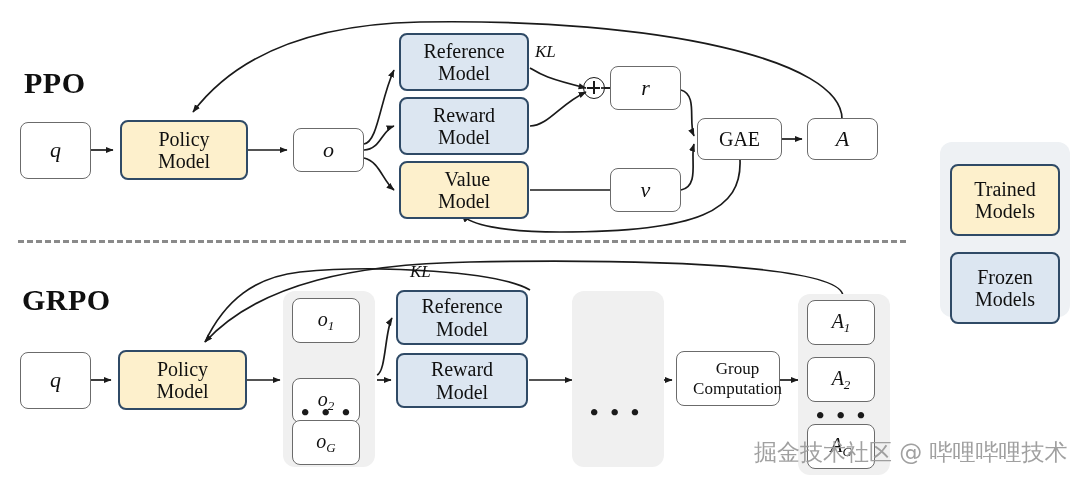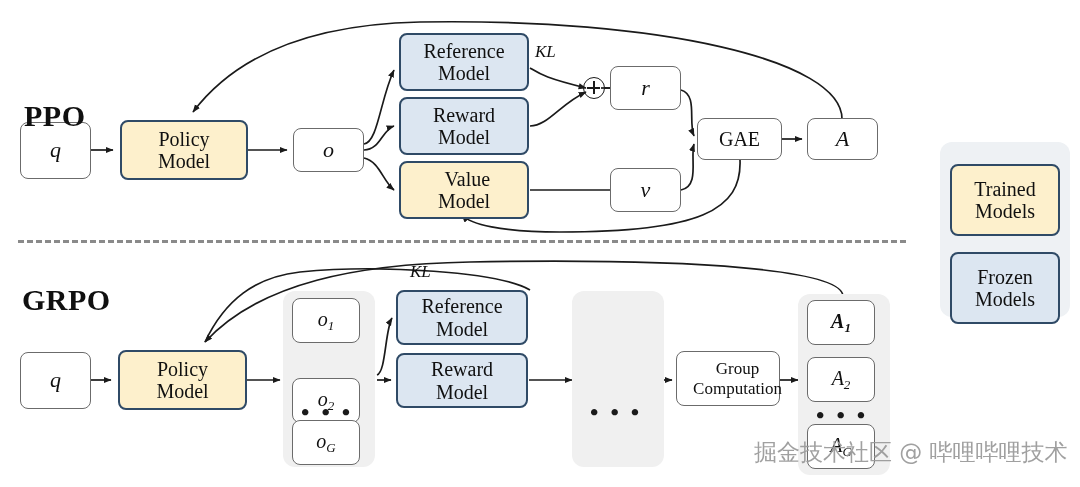--- a/index.html
+++ b/index.html
@@ -101,21 +101,21 @@
       <path d="M663,380 L672,380" marker-end="url(#ah)"></path>
 
       <path d="M780,380 L798,380" marker-end="url(#ah)"></path>
 
       <path d="M843,297 C845,270 700,258 470,262 C360,264 260,282 205,342" marker-end="url(#ah)"></path>
 
       <path d="M530,290 C500,272 380,264 300,272 C255,277 225,300 205,342"></path>
     </g>
   </svg>
 
-  <div class="sec-title" style="left:24px;top:66px;margin-top:33px;">PPO</div>
+  <div class="sec-title" style="left:24px;top:66px;">PPO</div>
 
   <div class="node plain" style="left:20px;top:122px;width:71px;height:57px;">
     <span class="mathit">q</span>
   </div>
 
   <div class="node trained" style="left:120px;top:120px;width:128px;height:60px;">
     <span class="upr">
       <span>Policy</span><br>
       <span>Model</span>
     </span>
@@ -213,21 +213,21 @@
   <div class="dots" style="left:590px;top:400px;">• • •</div>
 
   <div class="node plain" style="left:676px;top:351px;width:104px;height:55px;font-size:17px;">
     <span class="upr" style="font-size:17px;margin-left:19px;">
       <span>Group</span><br>
       <span>Computation</span>
     </span>
   </div>
 
   <div class="group-wrap" style="left:798px;top:294px;width:92px;height:181px;"></div>
-  <div class="node plain" style="left:807px;top:300px;width:68px;height:45px;font-weight:bold;">
+  <div class="node plain" style="left:807px;top:300px;width:68px;height:45px;">
     <span class="mathit small"><span>A</span><span class="sub">1</span></span>
   </div>
   <div class="node plain" style="left:807px;top:357px;width:68px;height:45px;">
     <span class="mathit small"><span>A</span><span class="sub">2</span></span>
   </div>
   <div class="dots" style="left:816px;top:403px;">• • •</div>
   <div class="node plain" style="left:807px;top:424px;width:68px;height:45px;">
     <span class="mathit small"><span>A</span><span class="sub">G</span></span>
   </div>
 

